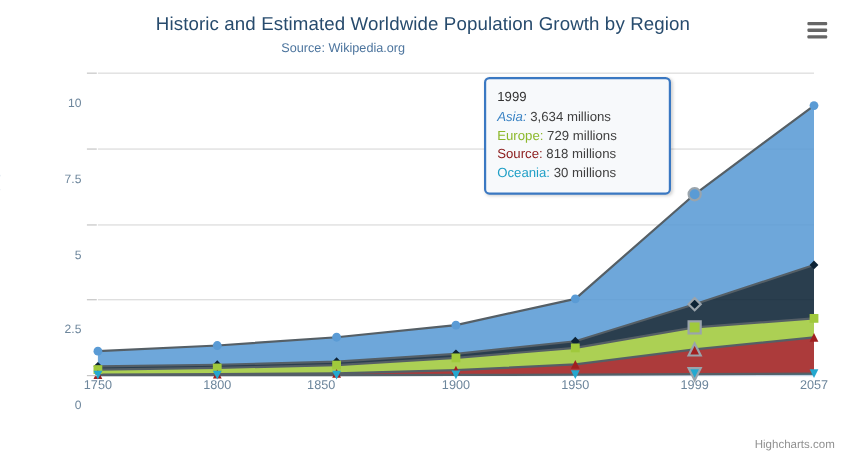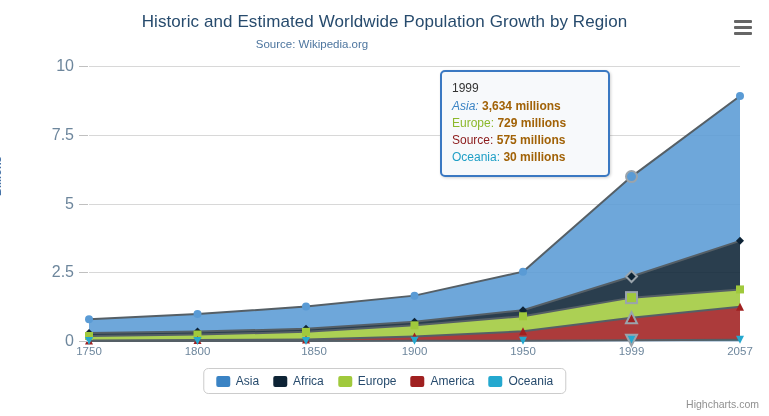--- a/index.html
+++ b/index.html
@@ -82,23 +82,24 @@
     top: 275px;
     width: 651px;
     height: 1px;
     background: #c0d0e0;
   }
   .ytick {
     position: absolute;
     left: 0;
     width: 74px;
     text-align: right;
-    font-size: 16px;
+    font-size: 11px;
     color: #6d869c;
     transform: translateY(-50%);
+    margin-top: 28px;
   }
   .ytick-mark {
     position: absolute;
     left: 79px;
     width: 9px;
     height: 1px;
     background: #c0c0c0;
   }
   #y-axis-title {
     position: absolute;
@@ -145,21 +146,21 @@
     color: #333333;
     white-space: nowrap;
   }
   #tooltip .tt-header {
     font-size: 12px;
     color: #333333;
     padding-bottom: 1px;
   }
   #tooltip .tt-row { font-size: 12px; }
   #tooltip .tt-name { font-weight: normal; }
-  #tooltip .tt-val  { font-weight: bold; color: #a16207; }
+  #tooltip .tt-val  { font-weight: normal; color: #404040; }
 
   
   #legend {
     position: absolute;
     left: 50%;
     transform: translateX(-50%);
     top: 368px;
     display: flex;
     align-items: center;
     gap: 14px;
@@ -287,55 +288,33 @@
       <div class="ytick" style="top: 203.5px;">5</div>
       <div class="ytick-mark" style="top: 203.5px;"></div>
       <div class="ytick" style="top: 134.75px;">7.5</div>
       <div class="ytick-mark" style="top: 134.75px;"></div>
       <div class="ytick" style="top: 66px;">10</div>
       <div class="ytick-mark" style="top: 66px;"></div>
     </div>
   <div id="x-axis">
       <div class="xtick" style="left: 89px;">1750</div>
       <div class="xtick" style="left: 197.5px;">1800</div>
-      <div class="xtick" style="left: 314px;">1850</div>
+      <div class="xtick" style="left: 292px;">1850</div>
       <div class="xtick" style="left: 414.5px;">1900</div>
       <div class="xtick" style="left: 523px; text-align: center;">1950</div>
       <div class="xtick" style="left: 631.5px;">1999</div>
       <div class="xtick" style="left: 740px;">2057</div>
     </div>
 
   <div id="tooltip">
     <div class="tt-header">1999</div>
     <div id="tooltip-rows">
         <div class="tt-row"><span class="tt-name" style="color: rgb(58, 131, 196); font-style: italic;">Asia: </span><span class="tt-val">3,634 millions</span></div>
         <div class="tt-row"><span class="tt-name" style="color: rgb(140, 184, 43);">Europe: </span><span class="tt-val">729 millions</span></div>
-        <div class="tt-row"><span class="tt-name" style="color: rgb(139, 26, 26);">Source: </span><span class="tt-val">575 millions</span></div>
+        <div class="tt-row"><span class="tt-name" style="color: rgb(139, 26, 26);">Source: </span><span class="tt-val">818 millions</span></div>
         <div class="tt-row"><span class="tt-name" style="color: rgb(31, 159, 198); margin-top: 44px;">Oceania: </span><span class="tt-val">30 millions</span></div>
       </div>
   </div>
 
-  <div id="legend">
-      <div class="legend-item">
-        <span class="legend-swatch" style="background: rgb(58, 131, 196);"></span>
-        <span>Asia</span>
-      </div>
-      <div class="legend-item">
-        <span class="legend-swatch" style="background: rgb(13, 35, 53);"></span>
-        <span>Africa</span>
-      </div>
-      <div class="legend-item">
-        <span class="legend-swatch" style="background: rgb(160, 201, 60);"></span>
-        <span>Europe</span>
-      </div>
-      <div class="legend-item">
-        <span class="legend-swatch" style="background: rgb(160, 32, 32);"></span>
-        <span>America</span>
-      </div>
-      <div class="legend-item">
-        <span class="legend-swatch" style="background: rgb(36, 168, 207);"></span>
-        <span>Oceania</span>
-      </div>
-    </div>
 
   <div id="credits">Highcharts.com</div>
 
 </div>
 
 </body></html>

